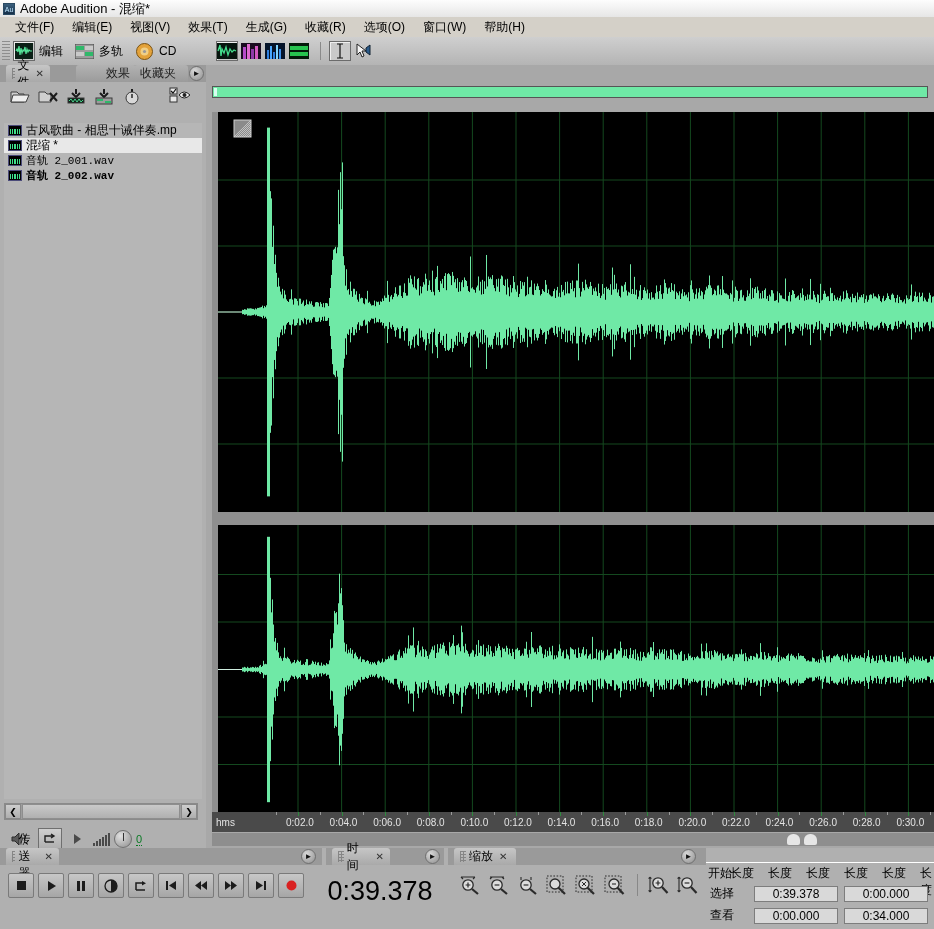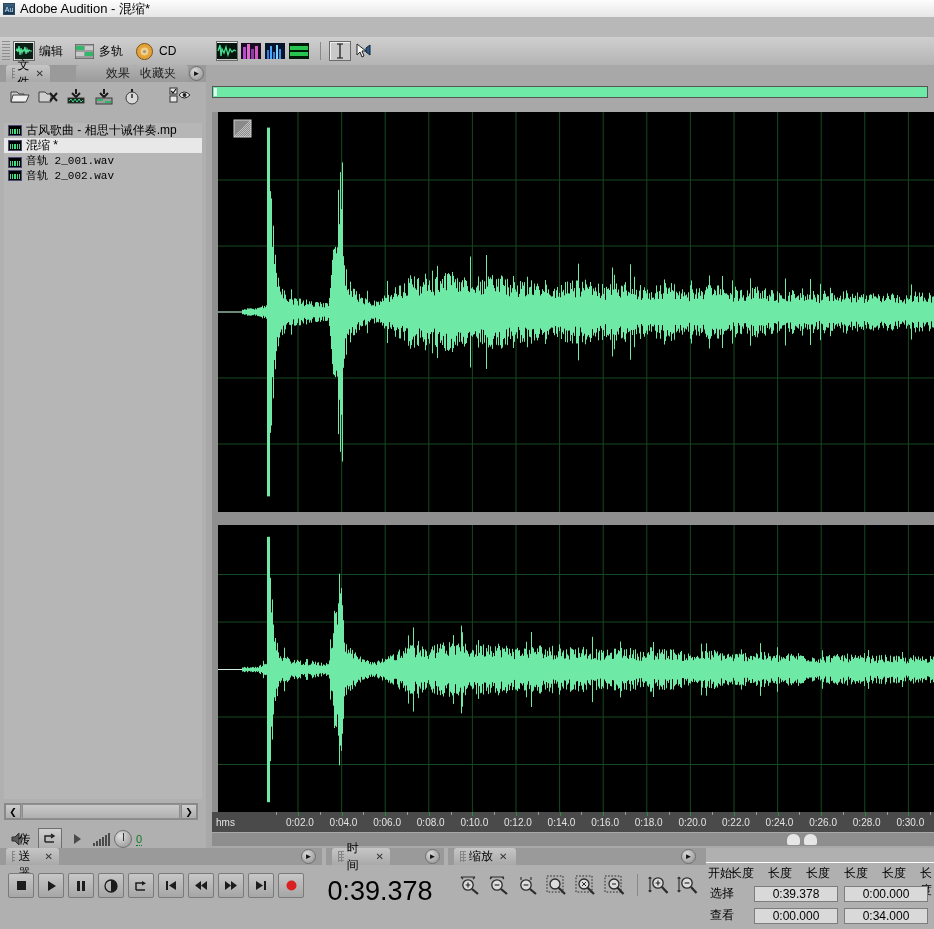--- a/index.html
+++ b/index.html
@@ -208,20 +208,31 @@
 </head>
 <body>
 
 <div class="app">
 
   <div class="titlebar">
     <div class="title-logo">Au</div>
     <div class="title-text">Adobe Audition - 混缩*</div>
   </div>
 
+  <div class="menubar">
+    <div class="menu-item">文件(F)</div>
+    <div class="menu-item">编辑(E)</div>
+    <div class="menu-item">视图(V)</div>
+    <div class="menu-item">效果(T)</div>
+    <div class="menu-item">生成(G)</div>
+    <div class="menu-item">收藏(R)</div>
+    <div class="menu-item">选项(O)</div>
+    <div class="menu-item">窗口(W)</div>
+    <div class="menu-item">帮助(H)</div>
+  </div>
 
   <div class="toolbar">
     <div class="tb-grip"></div>
 
     <div class="tb-btn sel">
       <svg class="ic" width="18" height="16" viewBox="0 0 18 16">
         <rect x="0" y="0" width="18" height="16" fill="#0b1f16"></rect>
         <path d="M1 8 L2 6 L3 9 L4 3 L5 12 L6 5 L7 10 L8 7 L9 8 L10 4 L11 11 L12 6 L13 9 L14 7 L15 8 L17 8" stroke="#55e59a" fill="none" stroke-width="1.2"></path>
       </svg>
     </div>
@@ -362,25 +373,25 @@
 
     <div class="filelist">
       <div class="filerow" style="position:relative;">
         <span class="wav-ic" style="position:absolute;left:4px;"></span>
         <span>古风歌曲 - 相思十诫伴奏.mp</span>
       </div>
       <div class="filerow sel" style="position:relative;">
         <span class="wav-ic" style="position:absolute;left:4px;"></span>
         <span>混缩 *</span>
       </div>
-      <div class="filerow" style="position:relative;align-items:flex-end;">
+      <div class="filerow" style="position:relative;">
         <span class="wav-ic" style="position:absolute;left:4px;"></span>
         <span class="fname-mono">音轨 2_001.wav</span>
       </div>
-      <div class="filerow" style="position:relative;">
+      <div class="filerow" style="position:relative;font-weight:bold;">
         <span class="wav-ic" style="position:absolute;left:4px;"></span>
         <span class="fname-mono">音轨 2_002.wav</span>
       </div>
     </div>
 
     <div class="hscroll">
       <div class="hs-btn">❮</div>
       <div class="hs-thumb"></div>
       <div class="hs-btn">❯</div>
     </div>

